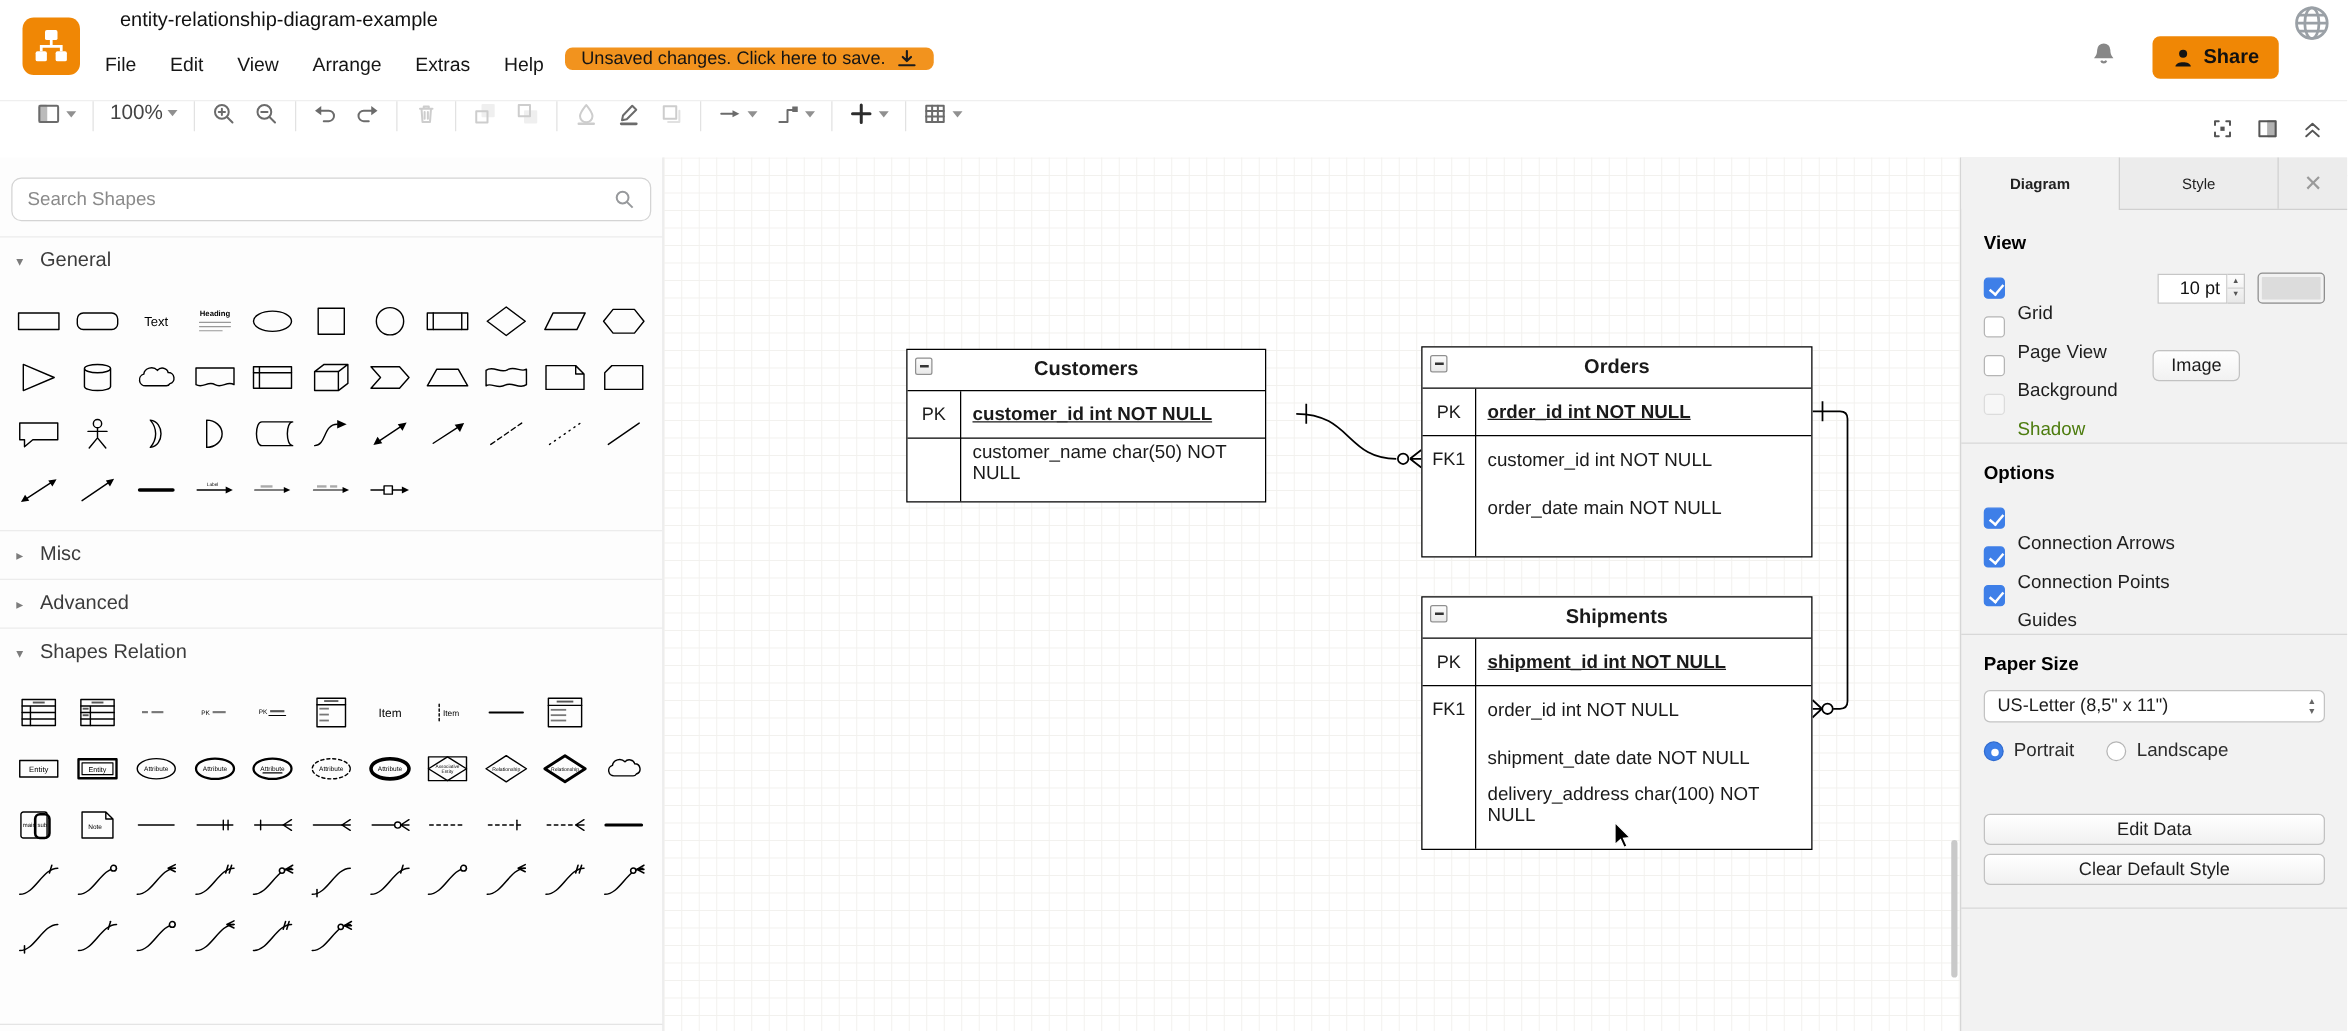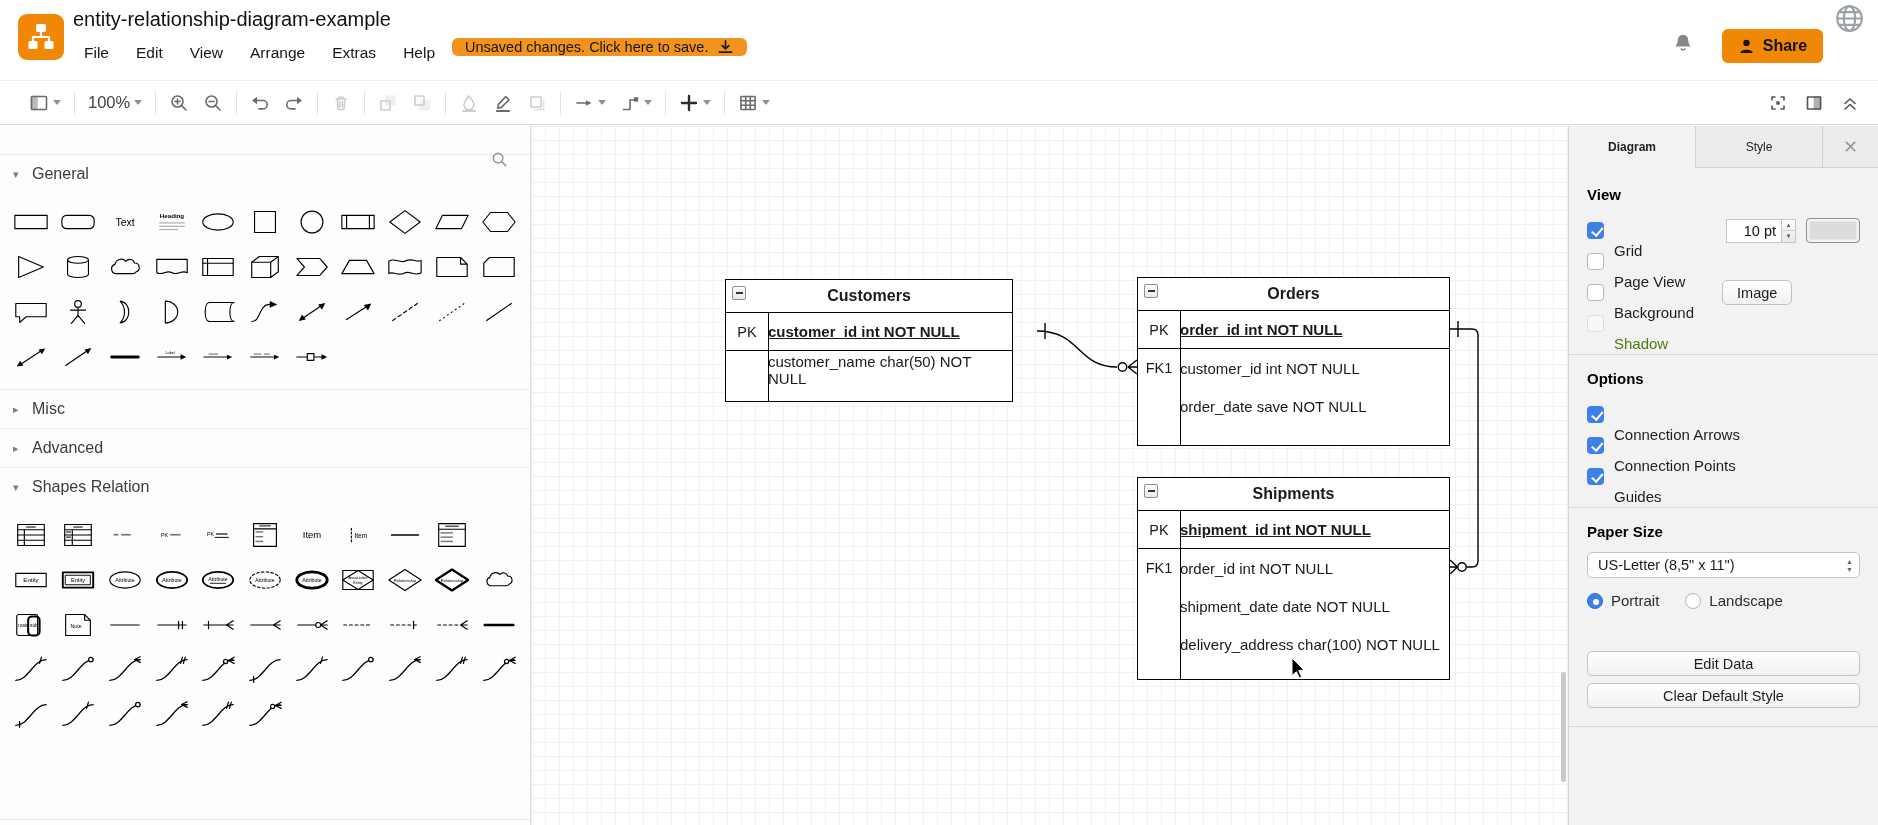--- a/index.html
+++ b/index.html
@@ -2,30 +2,30 @@
 <html><head>
 <meta charset="utf-8">
 <style>
   html,body{margin:0;padding:0;background:#fff;}
   *{box-sizing:border-box;}
   .app{position:relative;width:1878px;height:825px;font-family:"Liberation Sans",sans-serif;background:#fff;overflow:hidden;color:#1a1a1a;}
 
   
   .topbar{position:absolute;left:0;top:0;width:100%;height:80px;background:#fff;}
   .logo{position:absolute;left:18px;top:14px;width:46px;height:46px;border-radius:9px;background:#F08705;display:flex;align-items:center;justify-content:center;}
-  .doc-title{position:absolute;left:73px;top:8px;font-size:20px;font-weight:500;color:#111;}
+  .doc-title{position:absolute;left:96px;top:8px;font-size:16px;font-weight:500;color:#111;}
   .menubar{position:absolute;left:84px;top:44px;display:flex;gap:27px;font-size:15.5px;color:#161616;}
   .menubar span{cursor:default;}
   .banner{position:absolute;left:452px;top:38px;height:18px;background:#F2931E;border-radius:6px;display:flex;align-items:center;gap:9px;padding:0 13px;font-size:14.5px;color:#141414;cursor:pointer;}
   .bell{position:absolute;left:1672px;top:31px;}
   .share-btn{position:absolute;left:1722px;top:29px;width:101px;height:34px;background:#F08705;border-radius:6px;display:flex;align-items:center;justify-content:center;gap:8px;font-size:16px;font-weight:600;color:#111;cursor:pointer;}
   .globe{position:absolute;left:1834px;top:3px;}
 
   
-  .toolbar{position:absolute;left:0;top:80px;width:100%;height:45px;border-top:1px solid #efefef;border-bottom:1px solid #dadada;display:flex;align-items:center;padding-left:16px;background:#fff;}
+  .toolbar{position:absolute;left:0;top:80px;width:100%;height:61px;border-top:1px solid #efefef;border-bottom:1px solid #dadada;display:flex;align-items:flex-start;padding-left:16px;background:#fff;}
   .tb-group{display:flex;align-items:center;gap:14px;padding:0 13px;}
   .tb-sep{width:1px;height:24px;background:#e2e2e2;}
   .tb-btn{display:flex;align-items:center;gap:4px;color:#6b6b6b;cursor:pointer;}
   .tb-btn.disabled{color:#cdcdcd;cursor:default;}
   .tb-btn .zl{font-size:16.5px;color:#444;}
   .caret{width:0;height:0;border-left:4.5px solid transparent;border-right:4.5px solid transparent;border-top:5px solid #909090;display:inline-block;}
   .tb-right{position:absolute;right:18px;top:0;height:44px;display:flex;align-items:center;gap:16px;color:#555;}
   .tb-right .tb-btn{color:#555;}
 
   
@@ -51,21 +51,21 @@
   .conn-layer{position:absolute;left:0;top:0;}
   .entity{position:absolute;background:#fff;border:1px solid #000;font-size:15px;}
   .entity-header{height:33px;border-bottom:1px solid #000;display:flex;align-items:center;justify-content:center;font-weight:bold;font-size:16px;position:relative;}
   .collapse-box{position:absolute;left:6px;top:6px;width:14px;height:14px;border:1px solid #8f8f8f;background:linear-gradient(#fcfcfc,#e9e9e9);border-radius:2px;display:flex;align-items:center;justify-content:center;cursor:pointer;}
   .collapse-box::before{content:"";width:7px;height:1.5px;background:#333;display:block;}
   .entity-body{position:relative;}
   .keydiv{position:absolute;left:42px;top:0;bottom:0;width:1px;background:#000;}
   .erow{display:flex;align-items:center;min-height:38px;}
   .erow.primary{border-bottom:1px solid #000;}
   .ekey{flex:0 0 42px;text-align:center;font-size:14.5px;}
-  .etext{font-size:15px;}
+  .etext{padding-left:10px;font-size:15px;}
   .erow.primary .etext{font-weight:bold;text-decoration:underline;}
   .pad-c{padding-bottom:12px;} .pad-o{padding-bottom:20px;} .pad-s{padding-bottom:16px;}
   .cursor{position:absolute;left:760px;top:532px;z-index:50;pointer-events:none;}
   .v-scroll{position:absolute;right:2px;top:546px;width:5px;height:110px;background:#c9c9c9;border-radius:3px;cursor:pointer;}
 
   
   .format-panel{width:310px;flex:0 0 310px;background:#f2f2f2;border-left:1px solid #d6d6d6;font-size:15px;color:#1d1d1d;}
   .fp-tabs{height:42px;display:flex;border-bottom:1px solid #d0d0d0;background:#ececec;}
   .fp-tab{width:127px;display:flex;align-items:center;justify-content:center;border-right:1px solid #d0d0d0;color:#222;cursor:pointer;font-size:12px;}
   .fp-tab.active{background:#f2f2f2;font-weight:bold;margin-bottom:-1px;}
@@ -293,20 +293,21 @@
             <path d="M5,10.5 L10,6 L15,10.5 M5,16 L10,11.5 L15,16"></path>
           </svg>
         </div>
       </div>
     </div>
 
   <div class="main">
 
     <div class="sidebar">
       <div class="search-row">
+        <input type="text" placeholder="Search Shapes" style="">
         <span class="search-icon">
           <svg width="17" height="17" viewBox="0 0 18 18" fill="none" stroke="#97999c" stroke-width="1.7">
             <circle cx="7.5" cy="7.5" r="5"></circle>
               <path d="M11.3,11.3 L16,16"></path>
           </svg>
         </span>
       </div>
       <div id="sections">
           <div class="section-header">
             <span class="sec-caret">▾</span>
@@ -923,21 +924,21 @@
               <div class="erow primary">
                 <div class="ekey">PK</div>
                 <div class="etext">order_id int NOT NULL</div>
               </div>
               <div class="erow">
                 <div class="ekey">FK1</div>
                 <div class="etext">customer_id int NOT NULL</div>
               </div>
               <div class="erow">
                 <div class="ekey"></div>
-                <div class="etext">order_date save NOT NULL</div>
+                <div class="etext">order_date main NOT NULL</div>
               </div>
             </div>
           </div>
           <div class="entity" style="left: 606px; top: 351px; width: 313px;">
             <div class="entity-header">
               <span class="collapse-box"></span>
               <span>Shipments</span>
             </div>
             <div class="entity-body pad-s">
               <div class="keydiv"></div>

